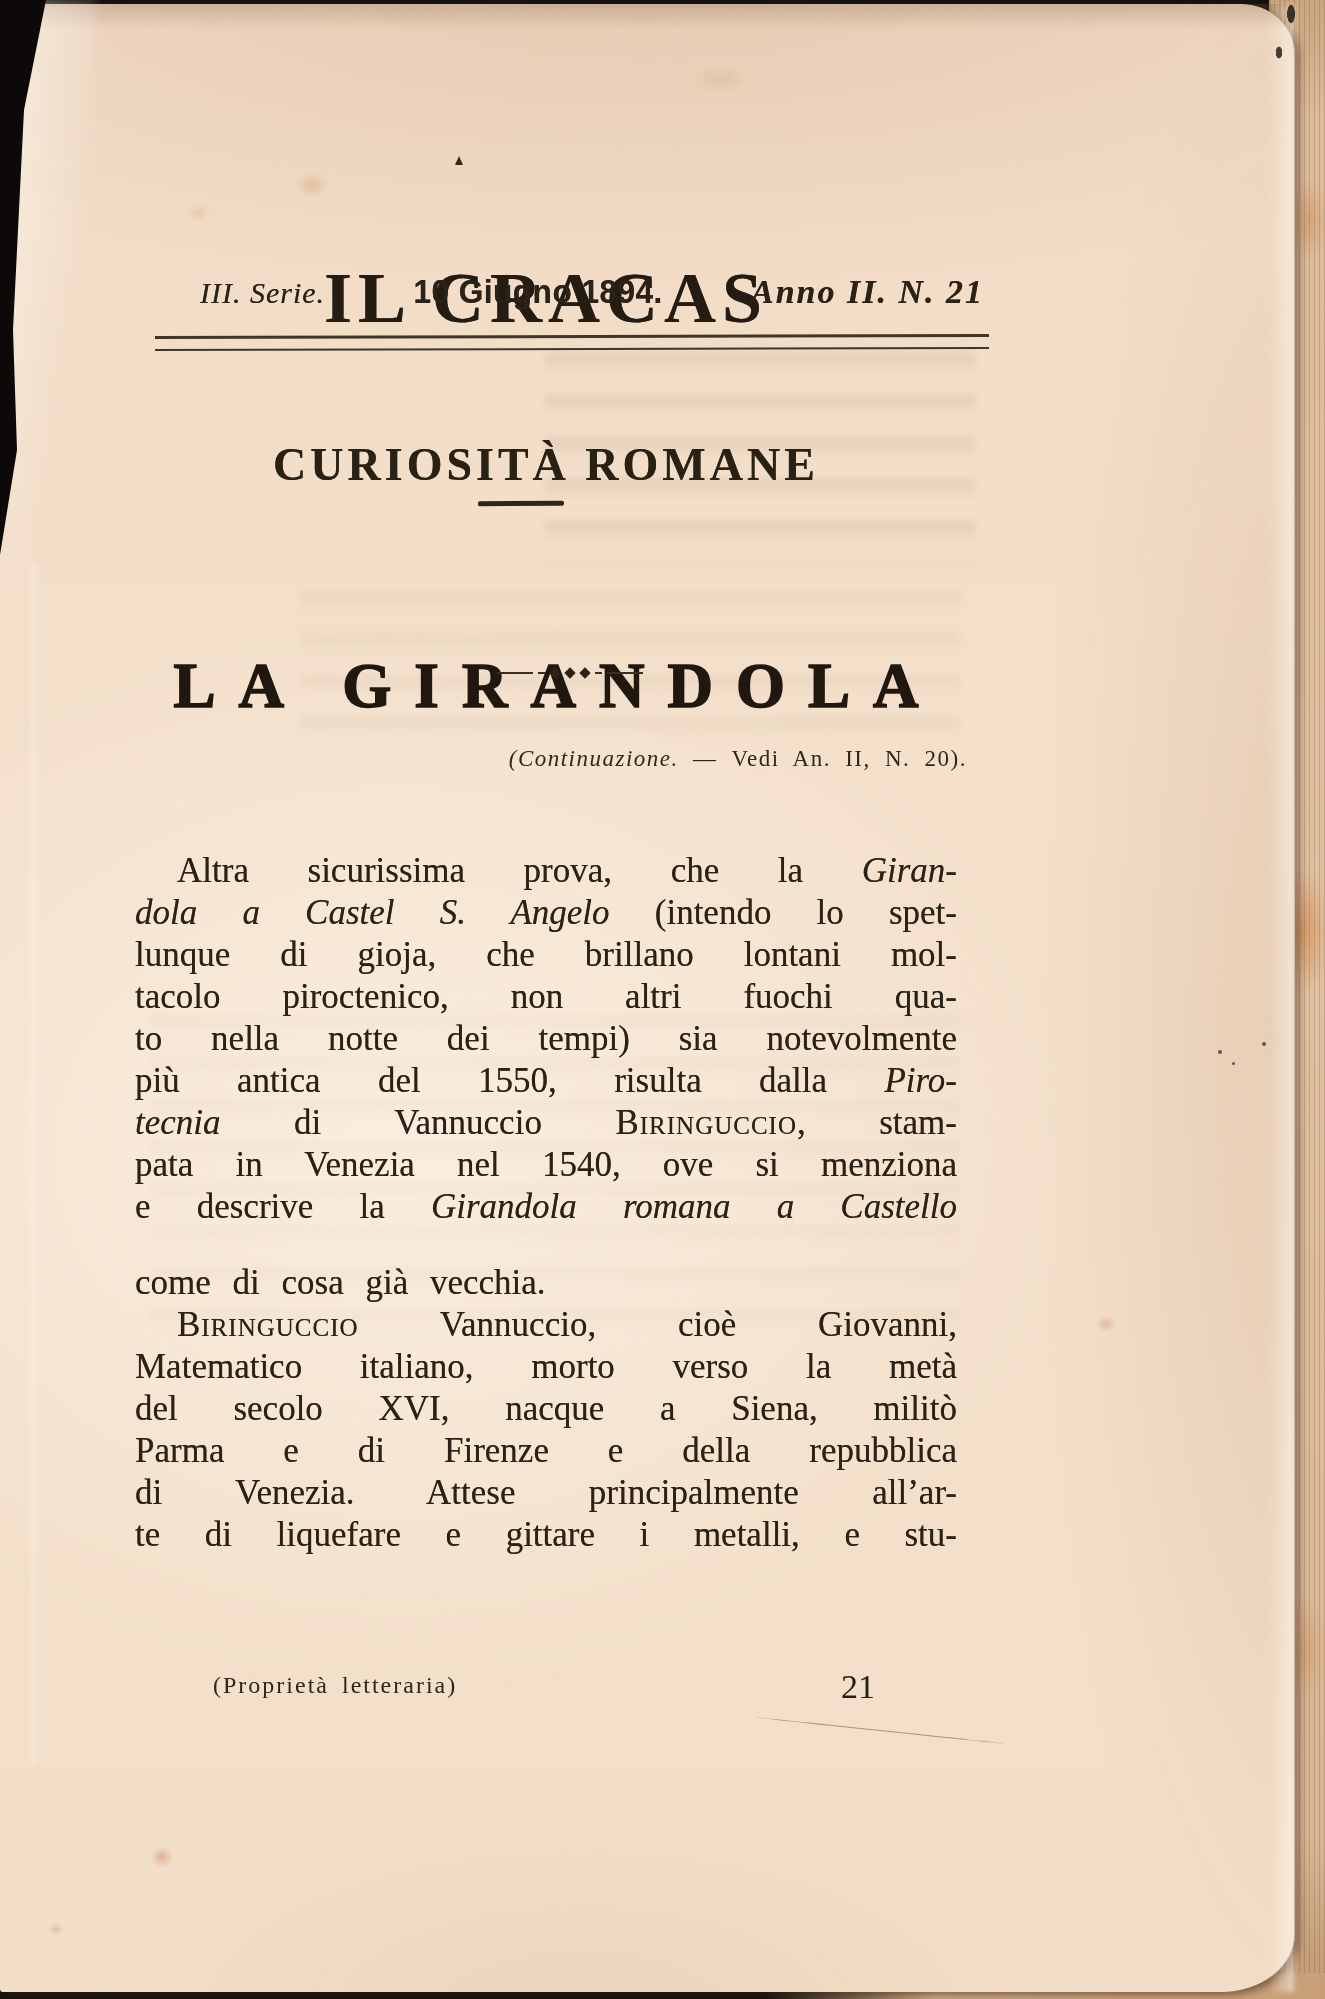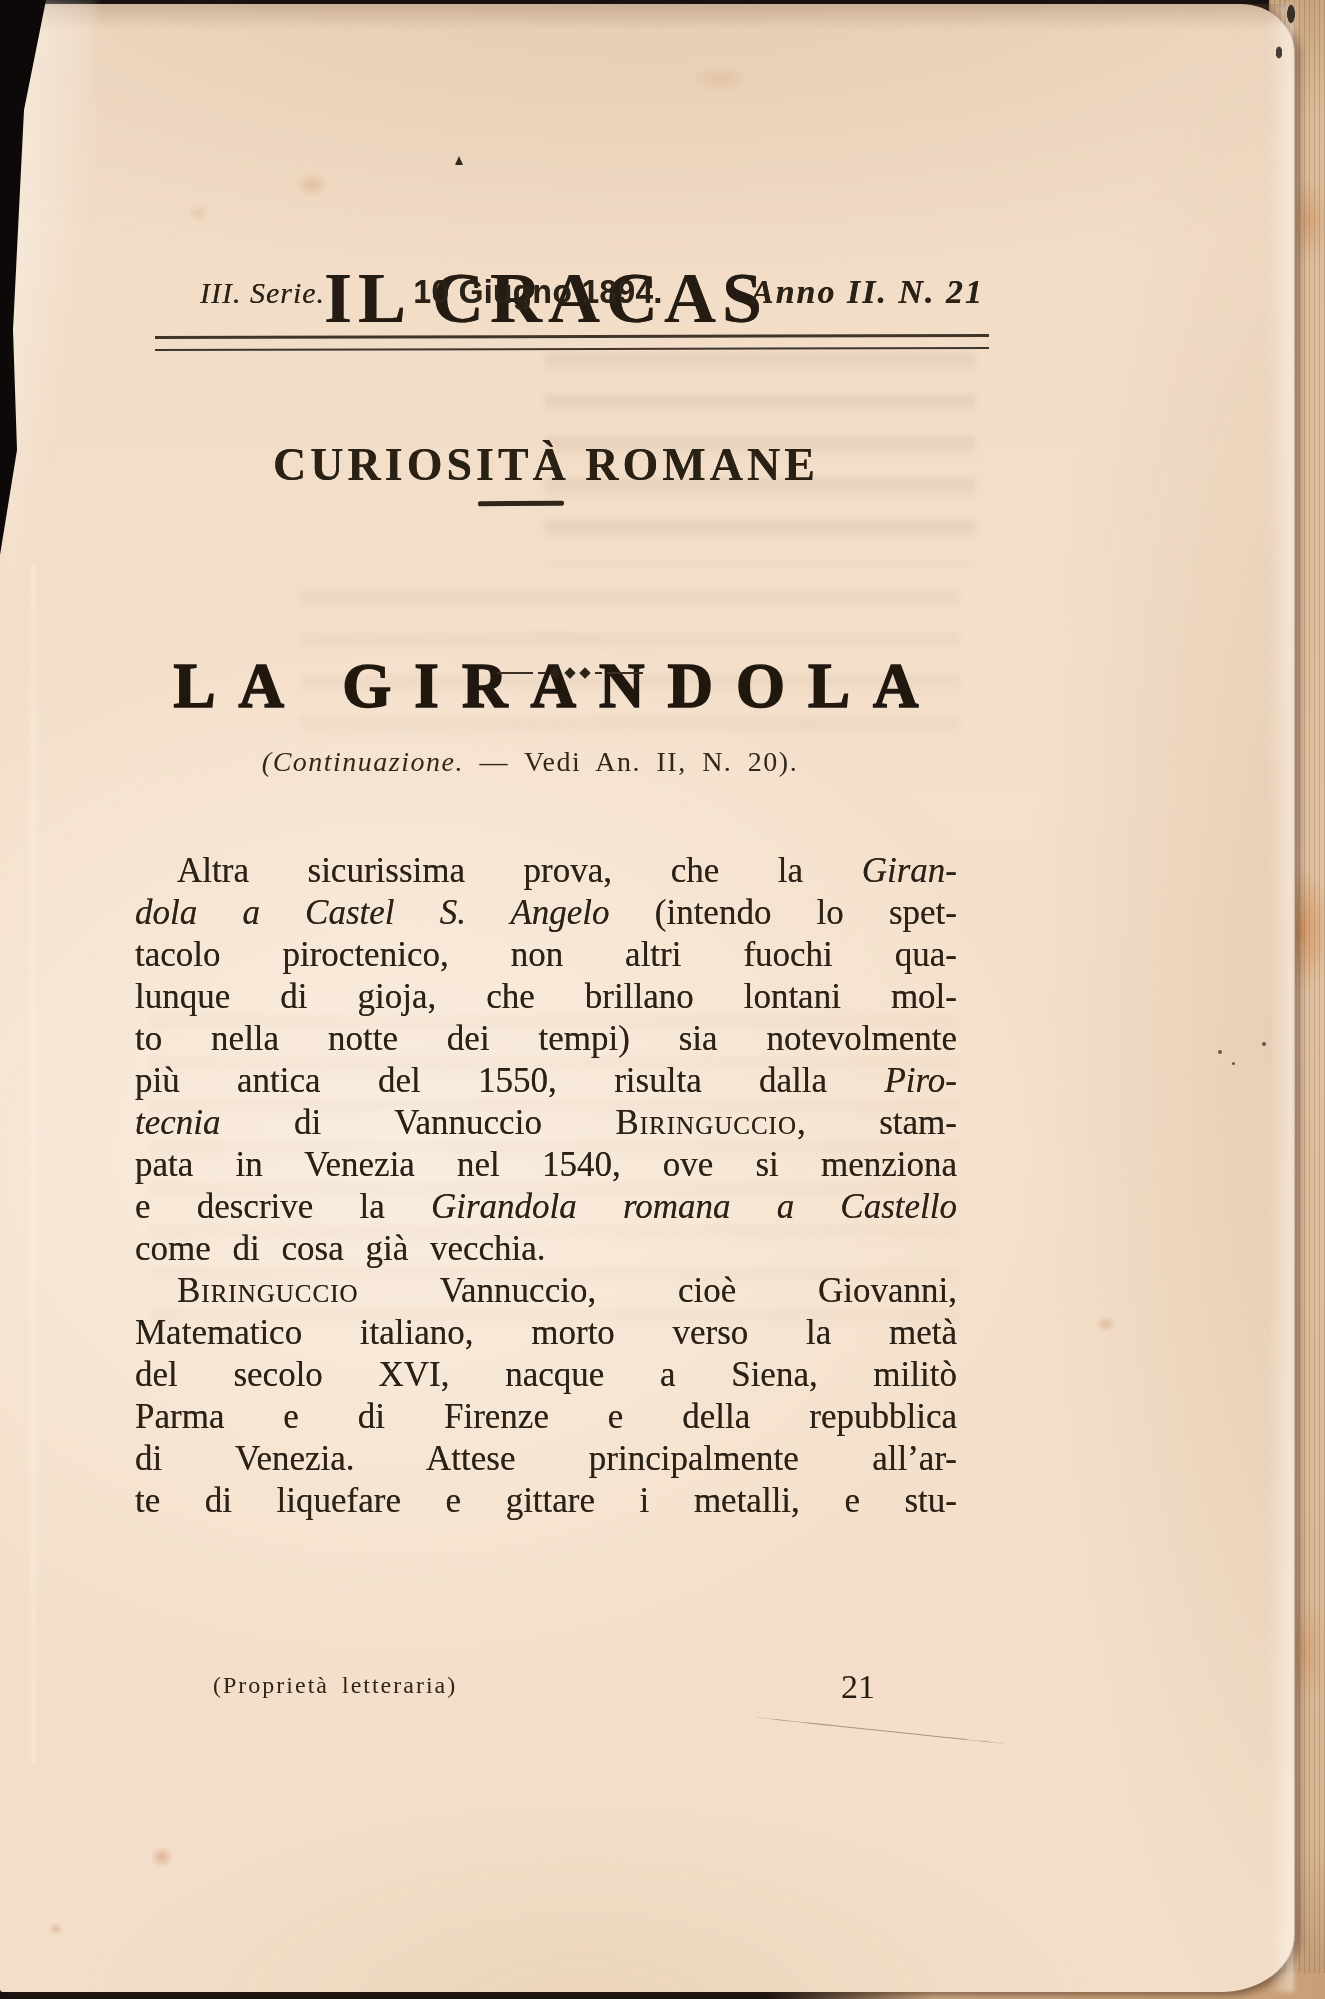--- a/index.html
+++ b/index.html
@@ -78,28 +78,28 @@
   .section-rule{position:absolute;left:478px;top:497px;width:86px;height:5px;background:#2f261b;
     border-radius:2px;transform:rotate(-.5deg);}
   .article-title{position:absolute;left:135px;top:588px;width:822px;text-align:center;
     font-size:63px;font-weight:bold;letter-spacing:23px;padding-left:23px;box-sizing:border-box;
     line-height:1;color:#20180f;-webkit-text-stroke:1.6px #20180f;}
   .ornament{position:absolute;left:492px;top:664px;width:156px;height:10px;
     display:flex;align-items:center;justify-content:center;gap:5px;}
   .ornament .dash{height:2px;background:#3a2f22;}
   .ornament .dl{width:36px;}.ornament .ds{width:7px;}
   .ornament .dia{width:8px;height:8px;background:#2c2317;transform:rotate(45deg);margin:0 1px;}
-  .continuation{position:absolute;left:119px;top:742px;width:822px;text-align:center;
-    font-size:28px;letter-spacing:1.5px;word-spacing:7px;color:#30261a;}
+  .continuation{position:absolute;left:145px;top:742px;width:822px;text-align:right;
+    font-size:23px;letter-spacing:1.5px;word-spacing:7px;color:#30261a;}
   .continuation .it{font-style:italic;}
   .body-col{position:absolute;left:135px;top:846px;width:822px;font-size:35px;color:#2b2217;}
   .line{line-height:42px;height:42px;text-align:justify;text-align-last:justify;
     white-space:nowrap;text-shadow:0 0 .6px rgba(43,34,23,.7);}
   .line.indent{text-indent:42px;}
-  .line.loose{text-align-last:left;word-spacing:13px;}
+  .line.loose{text-align-last:left;word-spacing:13px;margin-top:34px;}
   .line .i{font-style:italic;}
   .line .sc{font-variant:small-caps;letter-spacing:1px;}
   .footer-row{position:absolute;left:135px;top:1668px;width:822px;}
   .copyright{position:absolute;left:78px;top:0;font-size:24px;letter-spacing:2px;word-spacing:5px;color:#2d241a;}
   .pageno{position:absolute;left:706px;top:-4px;font-size:34px;color:#261e13;}
 </style>
 </head>
 <body>
 
 <div class="scan">
@@ -152,22 +152,22 @@
       <span class="dash dl"></span>
     </div>
 
     <div class="continuation">
       <span class="it">(Continuazione.</span><span> — Vedi An. II, N. 20).</span>
     </div>
 
     <div class="body-col">
         <div class="line indent"><span>Altra sicurissima prova, che la </span><span class="i">Giran-</span></div>
         <div class="line"><span class="i">dola a Castel S. Angelo</span><span> (intendo lo spet-</span></div>
+        <div class="line"><span>lunque di gioja, che brillano lontani mol-</span></div>
         <div class="line"><span>tacolo piroctenico, non altri fuochi qua-</span></div>
-        <div class="line"><span>lunque di gioja, che brillano lontani mol-</span></div>
         <div class="line"><span>to nella notte dei tempi) sia notevolmente</span></div>
         <div class="line"><span>più antica del 1550, risulta dalla </span><span class="i">Piro-</span></div>
         <div class="line"><span class="i">tecnia</span><span> di Vannuccio </span><span class="sc">Biringuccio</span><span>, stam-</span></div>
         <div class="line"><span>pata in Venezia nel 1540, ove si menziona</span></div>
         <div class="line"><span>e descrive la </span><span class="i">Girandola romana a Castello</span></div>
         <div class="line loose"><span>come di cosa già vecchia.</span></div>
         <div class="line indent"><span class="sc">Biringuccio</span><span> Vannuccio, cioè Giovanni,</span></div>
         <div class="line"><span>Matematico italiano, morto verso la metà</span></div>
         <div class="line"><span>del secolo XVI, nacque a Siena, militò</span></div>
         <div class="line"><span>Parma e di Firenze e della repubblica</span></div>

